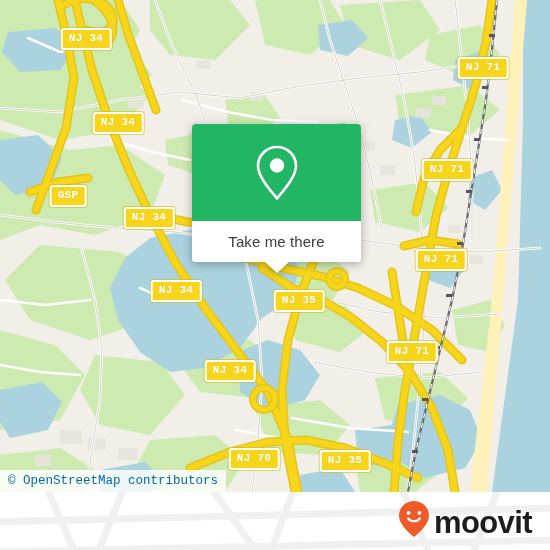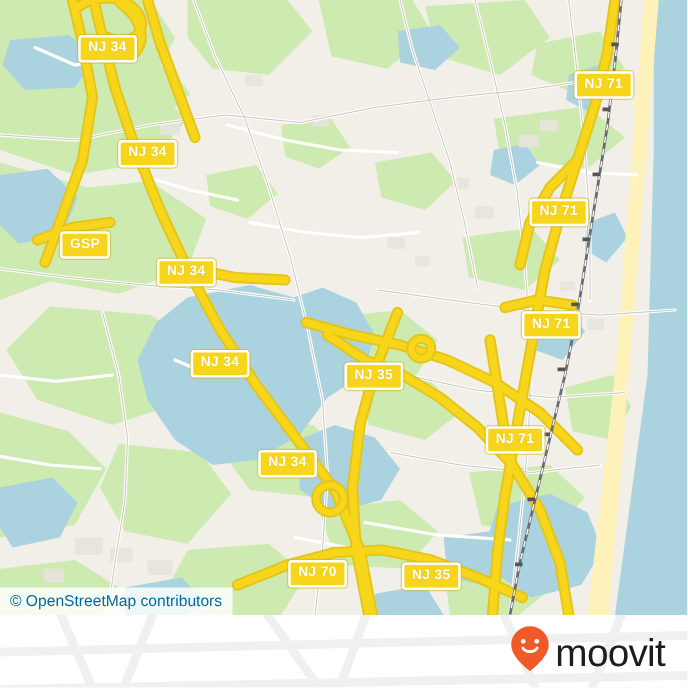--- a/index.html
+++ b/index.html
@@ -4,21 +4,21 @@
 <style>
   html,body{margin:0;padding:0;}
   body{
     width:550px;height:550px;overflow:hidden;
     font-family:"Liberation Sans","DejaVu Sans",sans-serif;
     background:#ffffff;
   }
   #app{position:relative;width:550px;height:550px;overflow:hidden;background:#fff;}
 
   
-  .map{position:absolute;left:0;top:0;width:550px;height:492px;overflow:hidden;background:#f2efe9;}
+  .map{position:absolute;left:0;top:0;width:550px;height:492px;overflow:hidden;background:#f2efe9;font-family:Liberation Mono, monospace;}
   .map svg{position:absolute;left:0;top:0;display:block;}
 
   
   .shield{
     position:absolute;
     background:#f7d51a;
     border:2px solid #ffffff;
     border-radius:3px;
     color:#ffffff;
     font-size:11px;
@@ -72,21 +72,21 @@
   .footer-title{
     position:absolute;left:22px;top:0;height:58px;
     display:flex;align-items:center;
     font-size:17.5px;color:#2f2f2f;white-space:nowrap;
   }
   .brand{
     position:absolute;right:18px;top:0;height:58px;
     display:flex;align-items:center;gap:4px;
   }
   .brand-name{
-    font-size:31px;font-weight:normal;color:#1d1d1d;letter-spacing:-.6px;
+    font-size:31px;font-weight:bold;color:#1d1d1d;letter-spacing:-.6px;
     line-height:1;position:relative;top:1px;
   }
 </style>
 </head>
 <body>
 
 <div id="app">
 
   <div class="map">
     <svg width="550" height="492" viewBox="0 0 550 492">
@@ -290,20 +290,34 @@
         <div class="shield" style="left: 299px; top: 301px;">NJ 35</div>
         <div class="shield" style="left: 412px; top: 352px;">NJ 71</div>
         <div class="shield" style="left: 230px; top: 371px;">NJ 34</div>
         <div class="shield" style="left: 254px; top: 443px; margin-top: 16px;">NJ 70</div>
         <div class="shield" style="left: 345px; top: 461px;">NJ 35</div>
       </div>
 
     <div class="attrib">© OpenStreetMap contributors</div>
   </div>
 
+  <div class="card">
+    <div class="card-inner">
+      <div class="card-photo">
+        <span>
+          <svg width="46" height="58" viewBox="0 0 46 58" aria-hidden="true">
+            <path d="M23 3 C12.5 3 4 11.4 4 21.8 C4 33 16.5 46.5 23 54.5 C29.5 46.5 42 33 42 21.8 C42 11.4 33.5 3 23 3 Z" fill="none" stroke="#ffffff" stroke-width="2.6" stroke-linejoin="round"></path>
+            <circle cx="23" cy="21.5" r="7.2" fill="#ffffff"></circle>
+          </svg>
+        </span>
+      </div>
+      <div class="card-action">Take me there</div>
+    </div>
+    <div class="card-tail"></div>
+  </div>
 
   <div class="footer">
     <svg class="footer-watermark" width="550" height="78" viewBox="0 0 550 78">
       <g stroke="#f0f0f0" stroke-width="7" fill="none">
         <path d="M40,-10 L78,78"></path>
         <path d="M130,-10 L95,78"></path>
         <path d="M200,-10 L262,78"></path>
         <path d="M300,-10 L268,78"></path>
         <path d="M395,-10 L432,78"></path>
         <path d="M505,-10 L470,78"></path>

